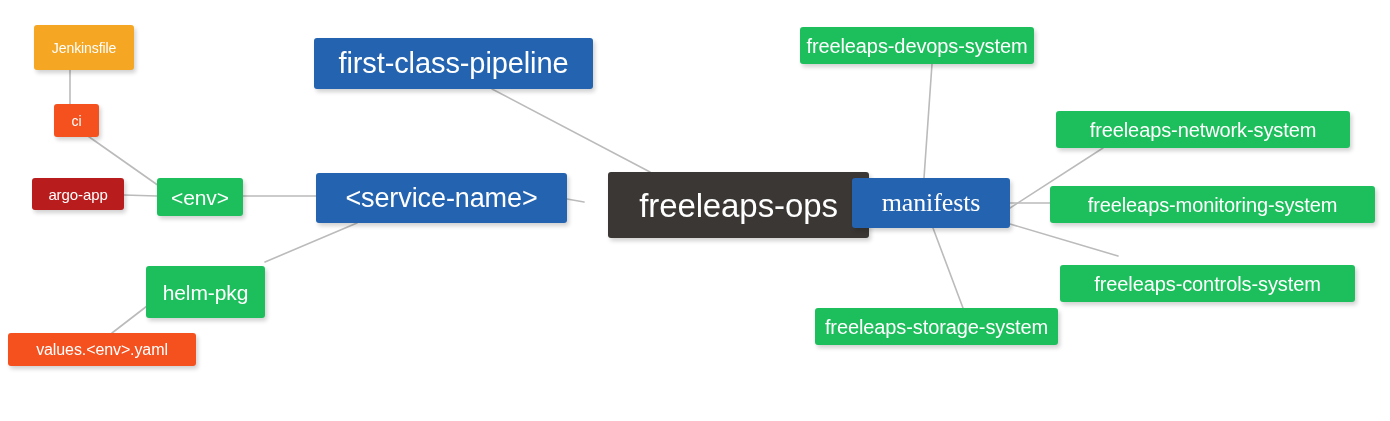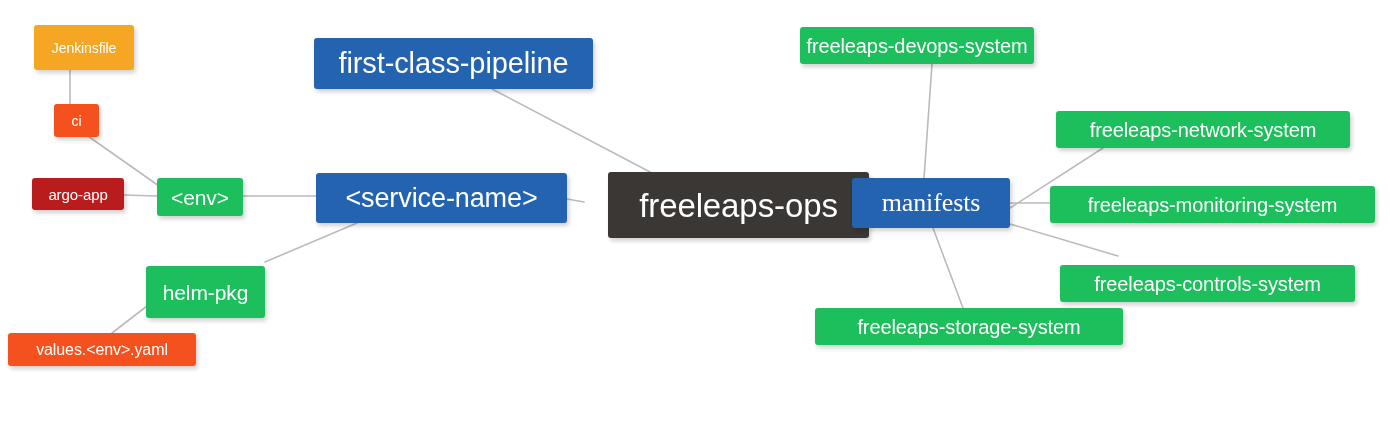--- a/index.html
+++ b/index.html
@@ -101,18 +101,18 @@
       </div>
       <div class="node" style="left: 1056px; top: 111px; width: 294px; height: 37px; background: rgb(29, 191, 92); font-size: 20px;">
         <span class="node-label">freeleaps-network-system</span>
       </div>
       <div class="node" style="left: 1050px; top: 186px; width: 325px; height: 37px; background: rgb(29, 191, 92); font-size: 20px;">
         <span class="node-label">freeleaps-monitoring-system</span>
       </div>
       <div class="node" style="left: 1060px; top: 244px; width: 295px; height: 37px; background: rgb(29, 191, 92); font-size: 20px; margin-top: 21px;">
         <span class="node-label">freeleaps-controls-system</span>
       </div>
-      <div class="node" style="left: 815px; top: 308px; width: 308px; height: 37px; background: rgb(29, 191, 92); font-size: 20px;">
+      <div class="node" style="left: 815px; top: 308px; width: 243px; height: 37px; background: rgb(29, 191, 92); font-size: 20px;">
         <span class="node-label">freeleaps-storage-system</span>
       </div>
     </div>
 
 </div>
 
 </body></html>

